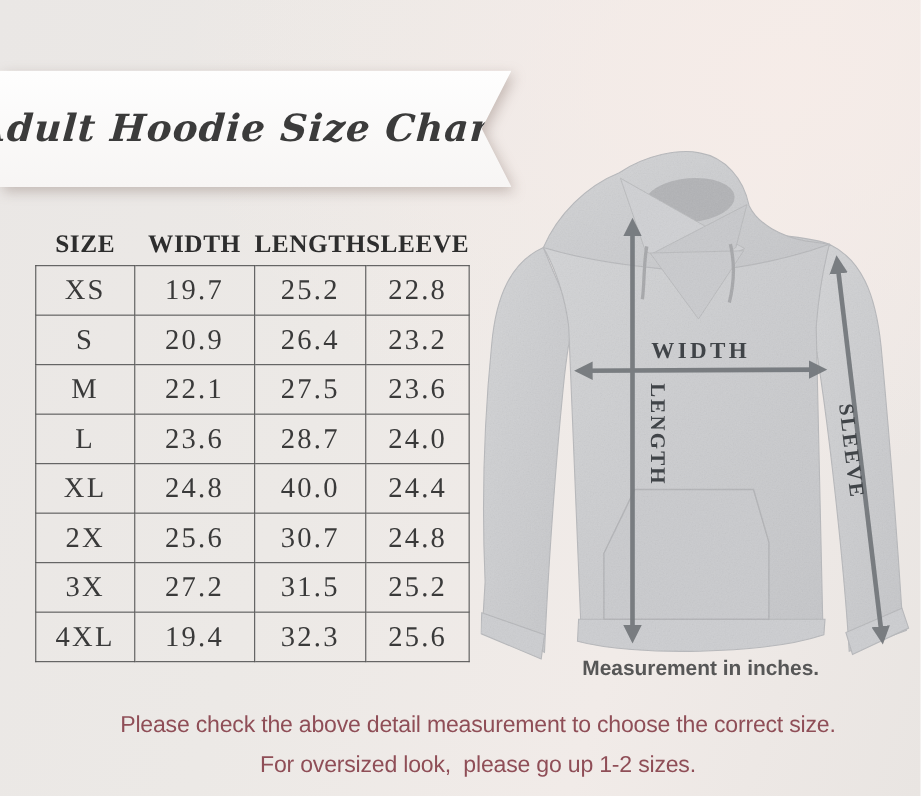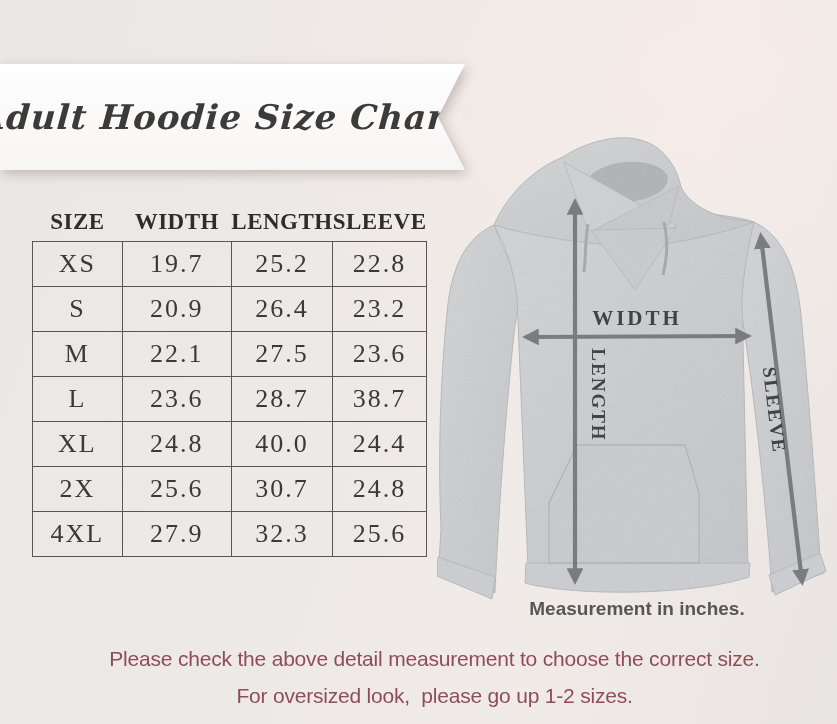--- a/index.html
+++ b/index.html
@@ -79,37 +79,43 @@
         <tr>
           <td>M</td>
           <td>22.1</td>
           <td>27.5</td>
           <td>23.6</td>
         </tr>
         <tr>
           <td>L</td>
           <td>23.6</td>
           <td>28.7</td>
-          <td>38.7</td>
+          <td>24.0</td>
         </tr>
         <tr>
           <td>XL</td>
           <td>24.8</td>
           <td>40.0</td>
           <td>24.4</td>
         </tr>
         <tr>
           <td>2X</td>
           <td>25.6</td>
           <td>30.7</td>
           <td>24.8</td>
         </tr>
         <tr>
+          <td>3X</td>
+          <td>27.2</td>
+          <td>31.5</td>
+          <td>25.2</td>
+        </tr>
+        <tr>
           <td>4XL</td>
-          <td>27.9</td>
+          <td>19.4</td>
           <td>32.3</td>
           <td>25.6</td>
         </tr>
       </tbody>
   </table>
 
   <div class="diagram">
     <svg width="400" height="480" viewBox="0 0 400 480">
       <defs>
         <linearGradient id="gfab" x1="0" y1="0" x2="1" y2="1">

